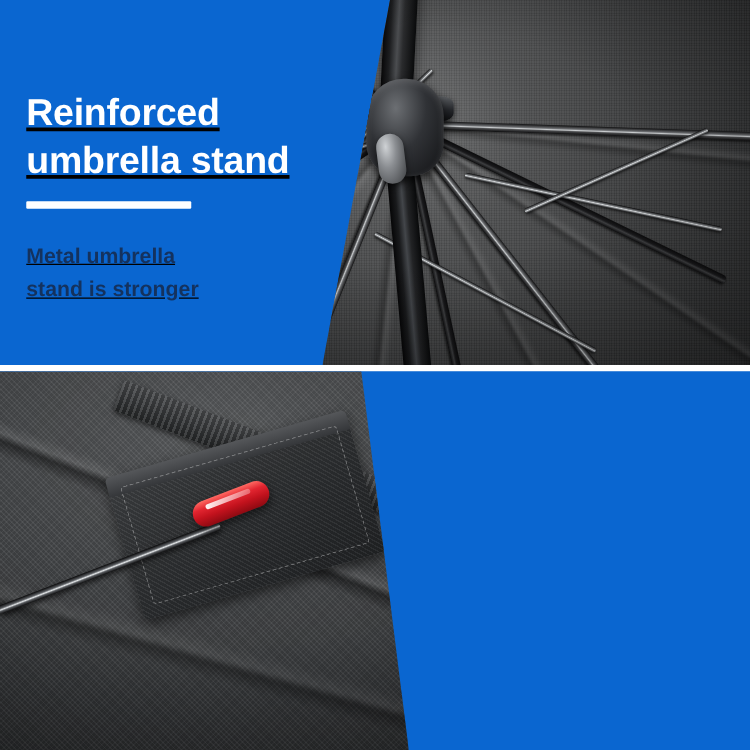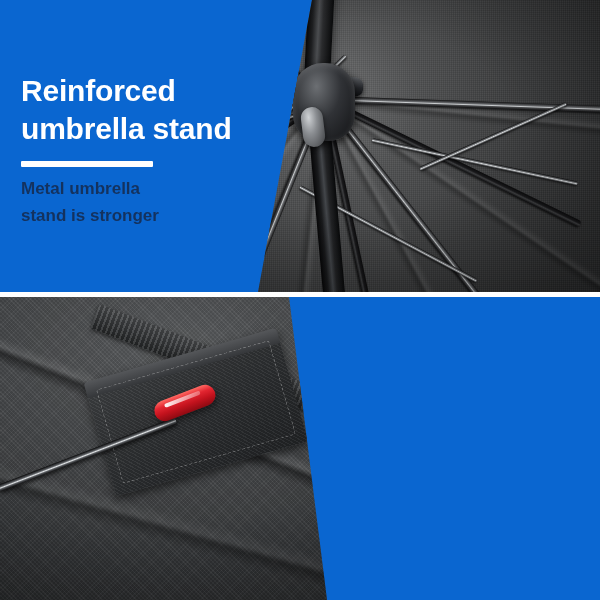--- a/index.html
+++ b/index.html
@@ -202,21 +202,21 @@
     content:"";position:absolute;left:12px;top:4px;
     width:38px;height:4px;border-radius:3px;
     background:linear-gradient(90deg,rgba(255,255,255,.95),rgba(255,255,255,.30));
   }
   .wrap-vignette{
     position:absolute;inset:0;
     background:radial-gradient(ellipse at 32% 30%, rgba(0,0,0,0) 42%, rgba(0,0,0,.42) 100%);
   }
 
   
-  .tblock{position:absolute;}
+  .tblock{position:absolute;text-decoration:underline;}
   .tb-top{left:21px;top:72px;}
 
   .headline{
     margin:0;
     color:#ffffff;
     font-size:30px;
     font-weight:bold;
     line-height:1.28;
     letter-spacing:-.2px;
     white-space:pre-line;
@@ -229,21 +229,21 @@
   }
   .rule-top{width:132px;}
   .subtext{
     margin:0;
     color:#14325e;
     font-size:17px;
     font-weight:bold;
     line-height:1.62;
     white-space:pre-line;
   }
-  .sub-top{margin-top:8px;}
+  .sub-top{margin-top:24px;}
 </style>
 </head>
 <body>
 
 <div class="poster">
 
   <section class="panel panel-top">
 
     <div class="photo photo-top">
       <div class="umb-bg"></div>

